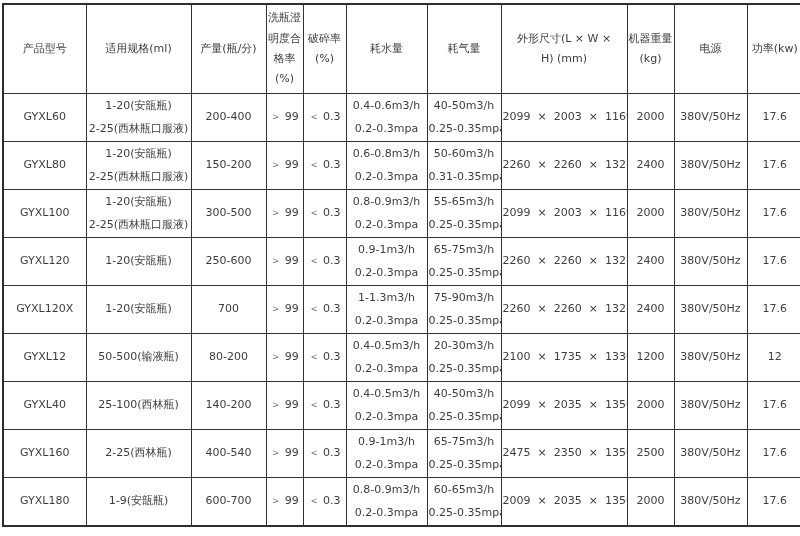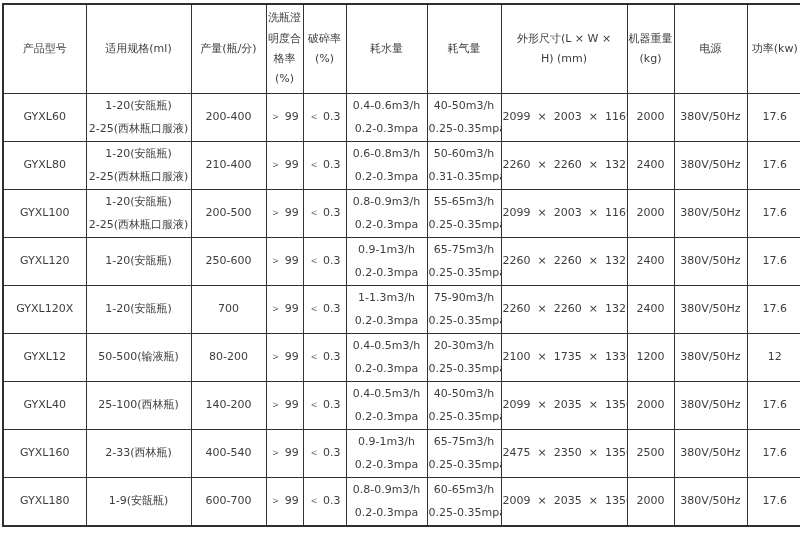--- a/index.html
+++ b/index.html
@@ -92,37 +92,37 @@
 0.25-0.35mpa</td>
         <td>2099  ×  2003  ×  1169</td>
         <td>2000</td>
         <td>380V/50Hz</td>
         <td>17.6</td>
       </tr>
       <tr>
         <td>GYXL80</td>
         <td>1-20(安瓿瓶)
 2-25(西林瓶口服液)</td>
-        <td>210-400</td>
+        <td>150-200</td>
         <td>＞ 99</td>
         <td>＜ 0.3</td>
         <td>0.6-0.8m3/h
 0.2-0.3mpa</td>
         <td>50-60m3/h
 0.31-0.35mpa</td>
         <td>2260  ×  2260  ×  1327</td>
         <td>2400</td>
         <td>380V/50Hz</td>
         <td>17.6</td>
       </tr>
       <tr>
         <td>GYXL100</td>
         <td>1-20(安瓿瓶)
 2-25(西林瓶口服液)</td>
-        <td>200-500</td>
+        <td>300-500</td>
         <td>＞ 99</td>
         <td>＜ 0.3</td>
         <td>0.8-0.9m3/h
 0.2-0.3mpa</td>
         <td>55-65m3/h
 0.25-0.35mpa</td>
         <td>2099  ×  2003  ×  1169</td>
         <td>2000</td>
         <td>380V/50Hz</td>
         <td>17.6</td>
@@ -182,21 +182,21 @@
 0.2-0.3mpa</td>
         <td>40-50m3/h
 0.25-0.35mpa</td>
         <td>2099  ×  2035  ×  1350</td>
         <td>2000</td>
         <td>380V/50Hz</td>
         <td>17.6</td>
       </tr>
       <tr>
         <td>GYXL160</td>
-        <td>2-33(西林瓶)</td>
+        <td>2-25(西林瓶)</td>
         <td>400-540</td>
         <td>＞ 99</td>
         <td>＜ 0.3</td>
         <td>0.9-1m3/h
 0.2-0.3mpa</td>
         <td>65-75m3/h
 0.25-0.35mpa</td>
         <td>2475  ×  2350  ×  1350</td>
         <td>2500</td>
         <td>380V/50Hz</td>

